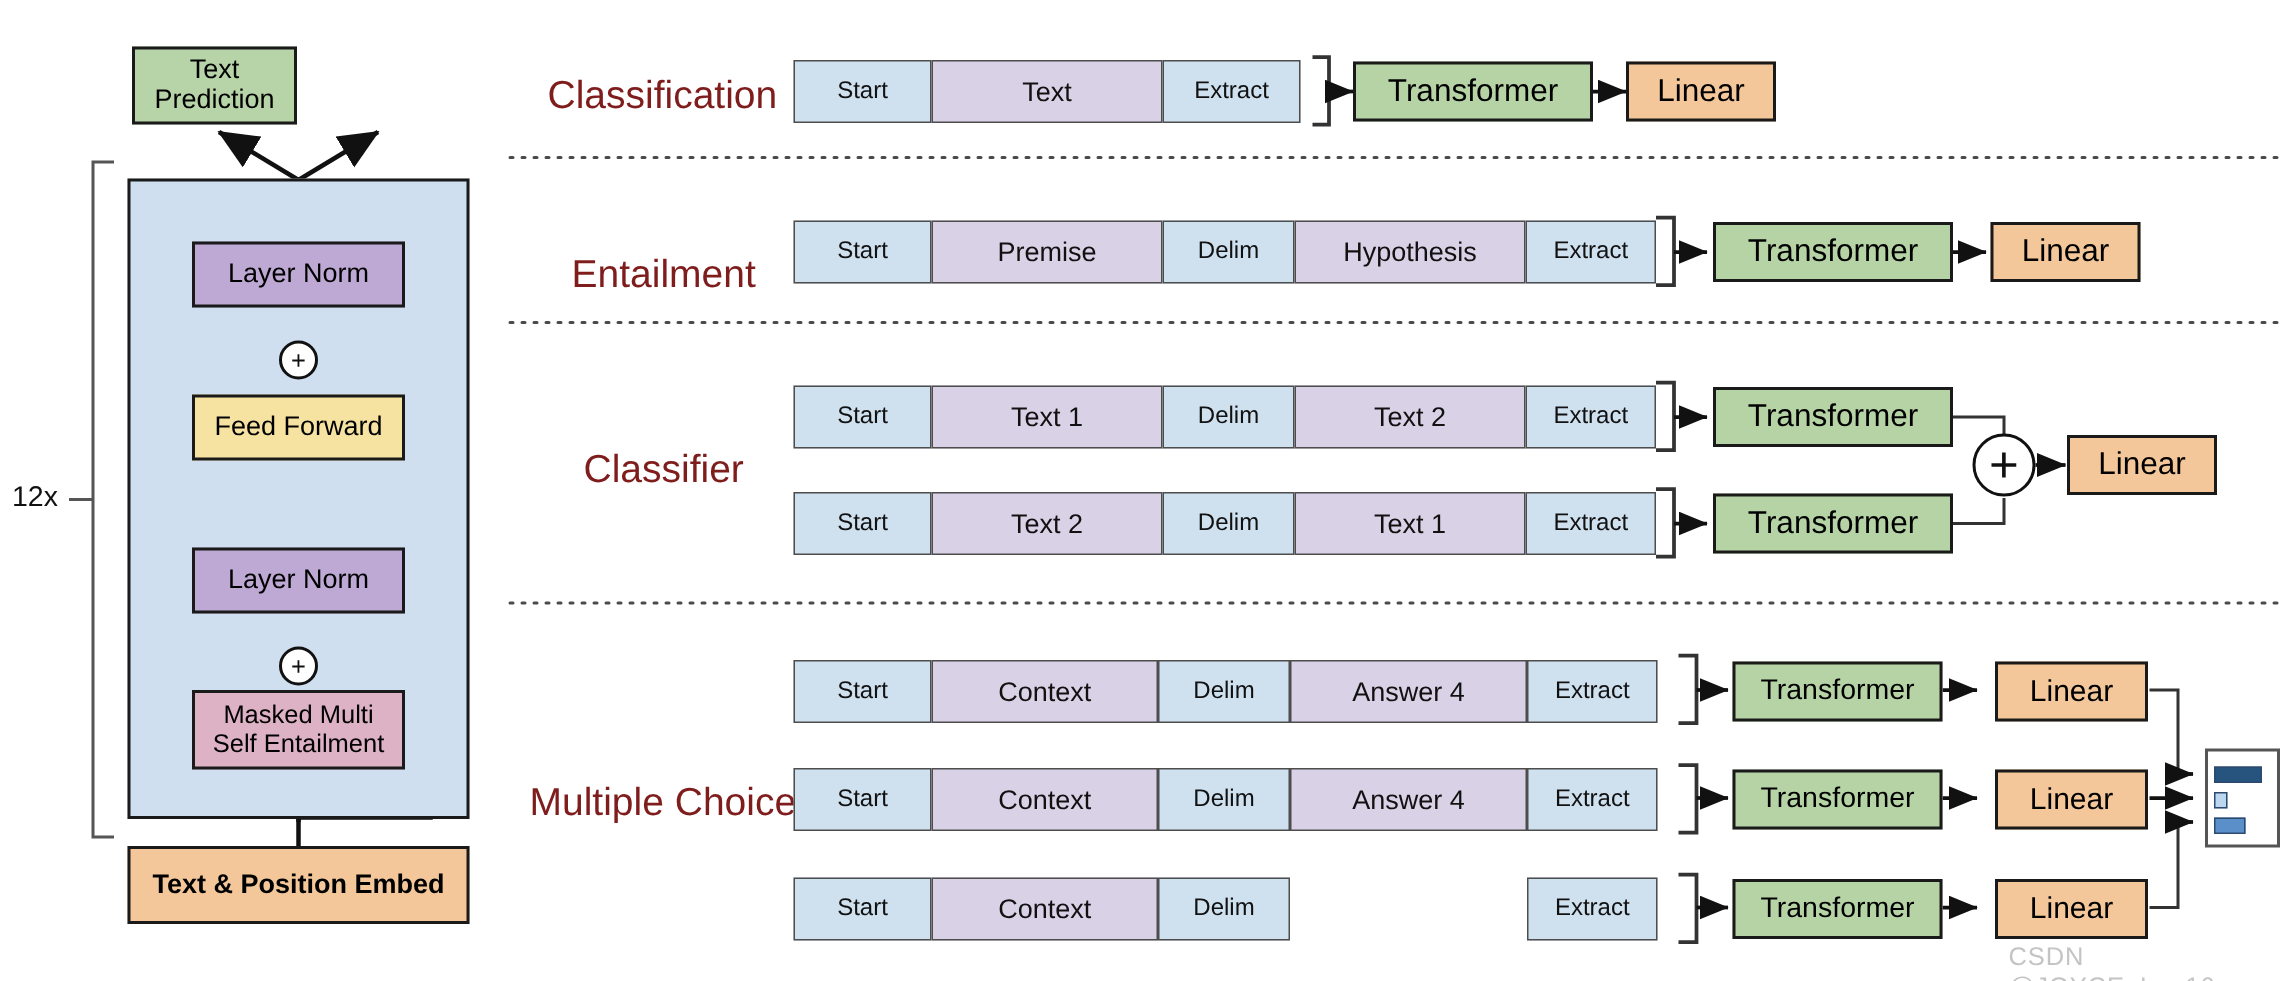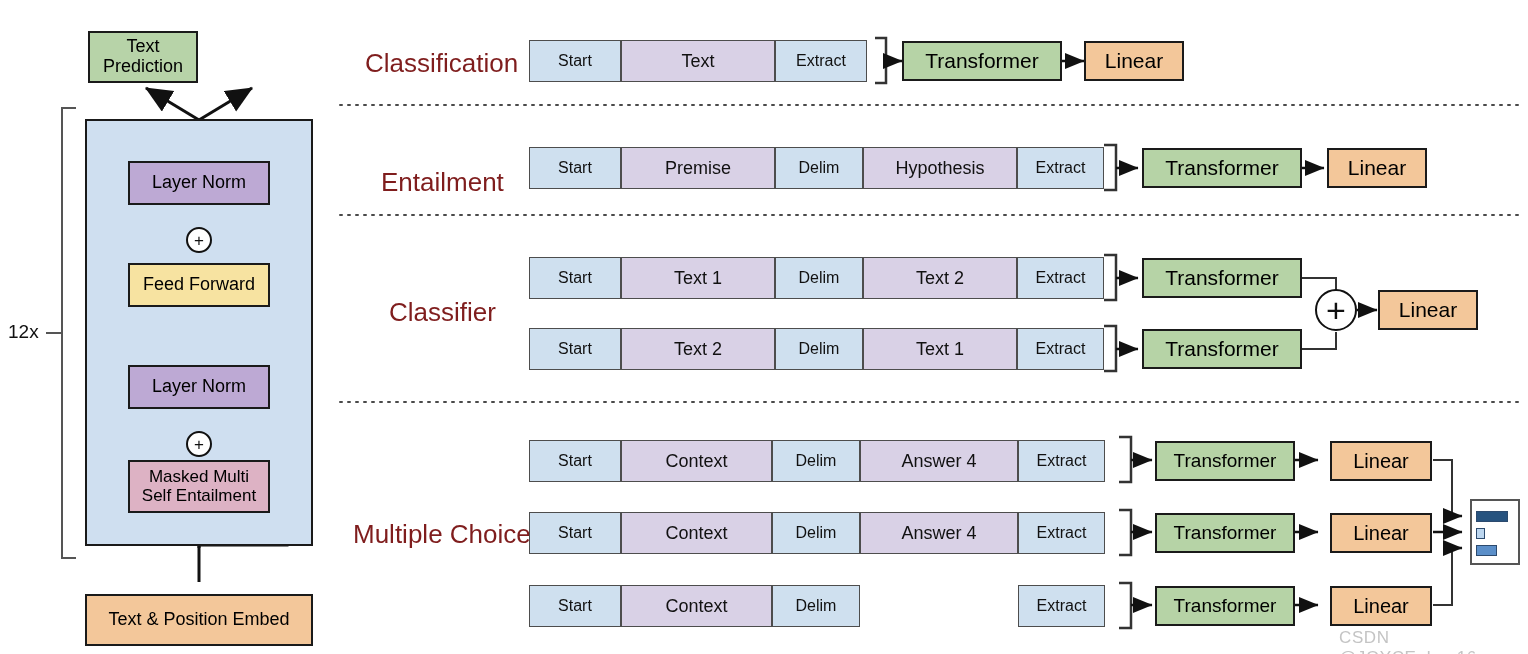--- a/index.html
+++ b/index.html
@@ -163,21 +163,21 @@
 
   <div class="box c-yellow" style="left:128px;top:263px;width:142px;height:44px;font-size:18px;">Feed Forward</div>
 
   <div class="box c-purple" style="left:128px;top:365px;width:142px;height:44px;font-size:18px;">Layer Norm</div>
 
   <div class="plus" style="left:186px;top:431px;width:26px;height:26px;">+</div>
 
   <div class="box c-pink" style="left:128px;top:460px;width:142px;height:53px;font-size:17px;">Masked Multi
 Self Entailment</div>
 
-  <div class="box c-orange" style="left:85px;top:594px;width:228px;height:52px;font-size:18px;">Text &amp; Position Embed</div>
+  <div class="box c-orange" style="left:85px;top:564px;width:228px;height:52px;font-size:18px;font-weight:bold;">Text &amp; Position Embed</div>
 
   <div class="lbl rowlabel" style="left:365px;top:48px;">Classification</div>
 
   <div class="tok c-tok-blue" style="left:529px;top:40px;width:92px;height:42px;">Start</div>
   <div class="tok c-tok-purple" style="left:621px;top:40px;width:154px;height:42px;font-size:18px;">Text</div>
   <div class="tok c-tok-blue" style="left:775px;top:40px;width:92px;height:42px;">Extract</div>
 
   <div class="box c-green" style="left:902px;top:41px;width:160px;height:40px;font-size:21px;">Transformer</div>
   <div class="box c-orange" style="left:1084px;top:41px;width:100px;height:40px;font-size:21px;">Linear</div>
 

